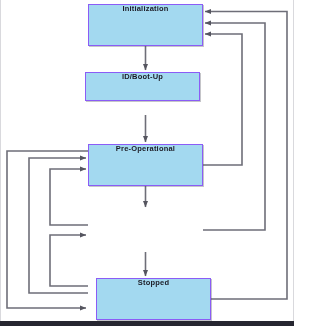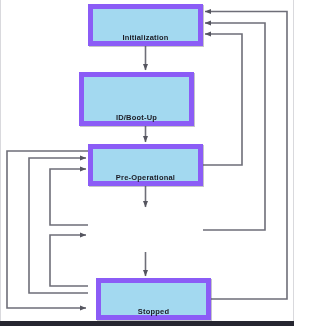--- a/index.html
+++ b/index.html
@@ -23,23 +23,23 @@
     left: 0;
     top: 0;
     width: 294px;
     height: 326px;
     display: block;
   }
   .state-box {
     position: absolute;
     box-sizing: border-box;
     background: #a3d9f0;
-    border: 5px solid #8b5cf6;
+    border: 1px solid #8b5cf6;
     display: flex;
-    align-items: flex-end;
+    align-items: flex-start;
     justify-content: center;
     box-shadow: 1px 1px 0 rgba(90,90,100,0.35);
   }
   .state-label {
     font-family: "Liberation Sans", sans-serif;
     font-size: 7.5px;
     font-weight: bold;
     color: #1b1b24;
     letter-spacing: 0.2px;
     white-space: nowrap;
@@ -108,21 +108,21 @@
 
       <path d="M88,151 L7,151 L7,308 L86,308" marker-end="url(#arrowhead)"></path>
 
     </g>
   </svg>
 
   <div class="state-box" style="left:88px; top:4px; width:115px; height:42px;">
     <span class="state-label">Initialization</span>
   </div>
 
-  <div class="state-box" style="left:79px; top:72px; width:115px; height:54px;">
+  <div class="state-box" style="left:85px; top:72px; width:115px; height:29px;">
     <span class="state-label">ID/Boot-Up</span>
   </div>
 
   <div class="state-box" style="left:88px; top:144px; width:115px; height:42px;">
     <span class="state-label">Pre-Operational</span>
   </div>
 
 
   <div class="state-box" style="left:96px; top:278px; width:115px; height:42px;">
     <span class="state-label">Stopped</span>

